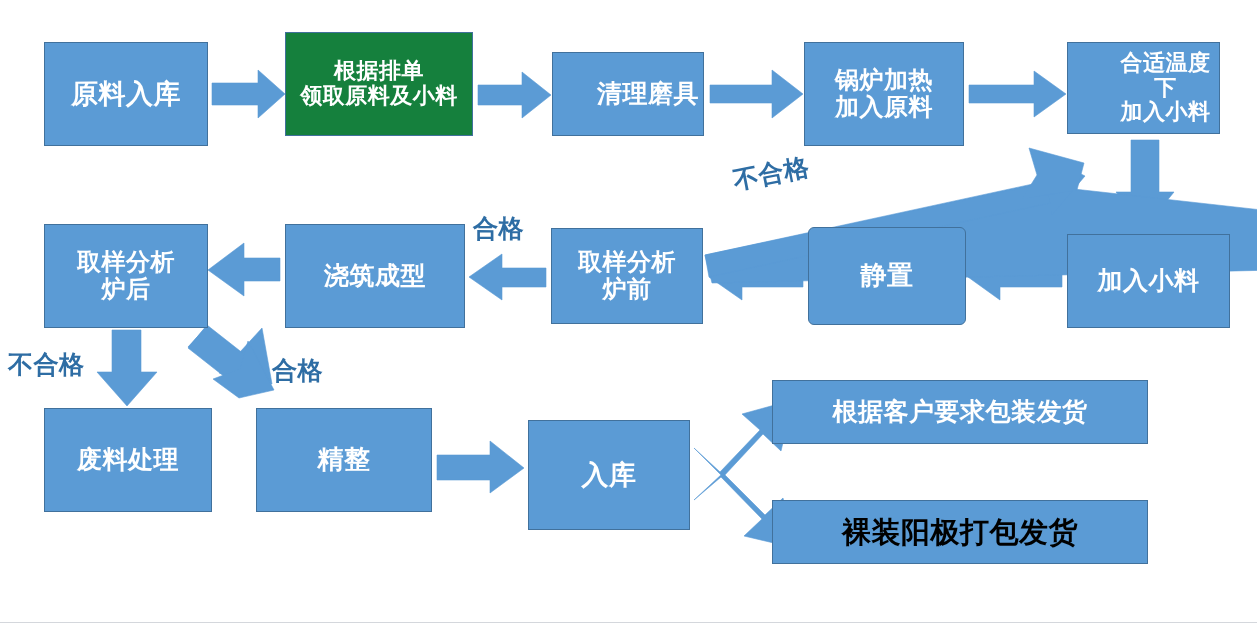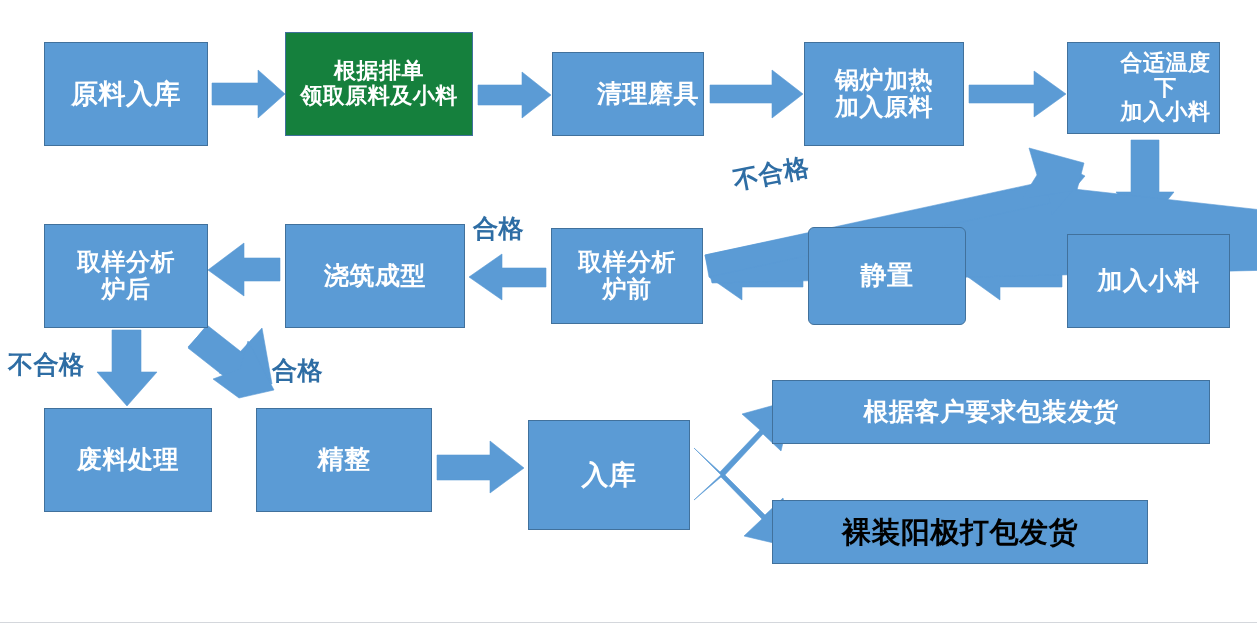--- a/index.html
+++ b/index.html
@@ -113,21 +113,21 @@
   <div class="node" style="left: 1067px; top: 234px; width: 163px; height: 94px; font-size: 25px; background: rgb(91, 155, 213); border-color: rgb(65, 113, 156); color: rgb(255, 255, 255);">加入小料</div>
   <div class="node" style="left: 808px; top: 227px; width: 158px; height: 98px; font-size: 26px; background: rgb(91, 155, 213); border-color: rgb(65, 113, 156); color: rgb(255, 255, 255); border-radius: 6px;">静置</div>
   <div class="node" style="left: 551px; top: 228px; width: 152px; height: 96px; font-size: 24px; background: rgb(91, 155, 213); border-color: rgb(65, 113, 156); color: rgb(255, 255, 255);">取样分析
 炉前</div>
   <div class="node" style="left: 285px; top: 224px; width: 180px; height: 104px; font-size: 25px; background: rgb(91, 155, 213); border-color: rgb(65, 113, 156); color: rgb(255, 255, 255);">浇筑成型</div>
   <div class="node" style="left: 44px; top: 224px; width: 164px; height: 104px; font-size: 24px; background: rgb(91, 155, 213); border-color: rgb(65, 113, 156); color: rgb(255, 255, 255);">取样分析
 炉后</div>
   <div class="node" style="left: 44px; top: 408px; width: 168px; height: 104px; font-size: 25px; background: rgb(91, 155, 213); border-color: rgb(65, 113, 156); color: rgb(255, 255, 255);">废料处理</div>
   <div class="node" style="left: 256px; top: 408px; width: 176px; height: 104px; font-size: 26px; background: rgb(91, 155, 213); border-color: rgb(65, 113, 156); color: rgb(255, 255, 255);">精整</div>
   <div class="node" style="left: 528px; top: 420px; width: 162px; height: 110px; font-size: 27px; background: rgb(91, 155, 213); border-color: rgb(65, 113, 156); color: rgb(255, 255, 255);">入库</div>
-  <div class="node" style="left: 772px; top: 380px; width: 438px; height: 64px; font-size: 25px; background: rgb(91, 155, 213); border-color: rgb(65, 113, 156); color: rgb(255, 255, 255);">根据客户要求包装发货</div>
+  <div class="node" style="left: 772px; top: 380px; width: 376px; height: 64px; font-size: 25px; background: rgb(91, 155, 213); border-color: rgb(65, 113, 156); color: rgb(255, 255, 255);">根据客户要求包装发货</div>
   <div class="node" style="left: 772px; top: 500px; width: 376px; height: 64px; font-size: 29px; background: rgb(91, 155, 213); border-color: rgb(65, 113, 156); color: #000000;">裸装阳极打包发货</div>
 
   <div class="edge-label" style="left: 733px; top: 161px; font-size: 25px; transform: rotate(-11deg); color: rgb(46, 109, 164);">不合格</div>
   <div class="edge-label" style="left: 473px; top: 216px; font-size: 25px; color: rgb(46, 109, 164);">合格</div>
   <div class="edge-label" style="left: 8px; top: 352px; font-size: 25px; color: rgb(46, 109, 164);">不合格</div>
   <div class="edge-label" style="left: 272px; top: 358px; font-size: 25px; color: rgb(46, 109, 164);">合格</div>
 
   <div class="footer-rule" style="top: 622px;"></div>
 </div>
 

